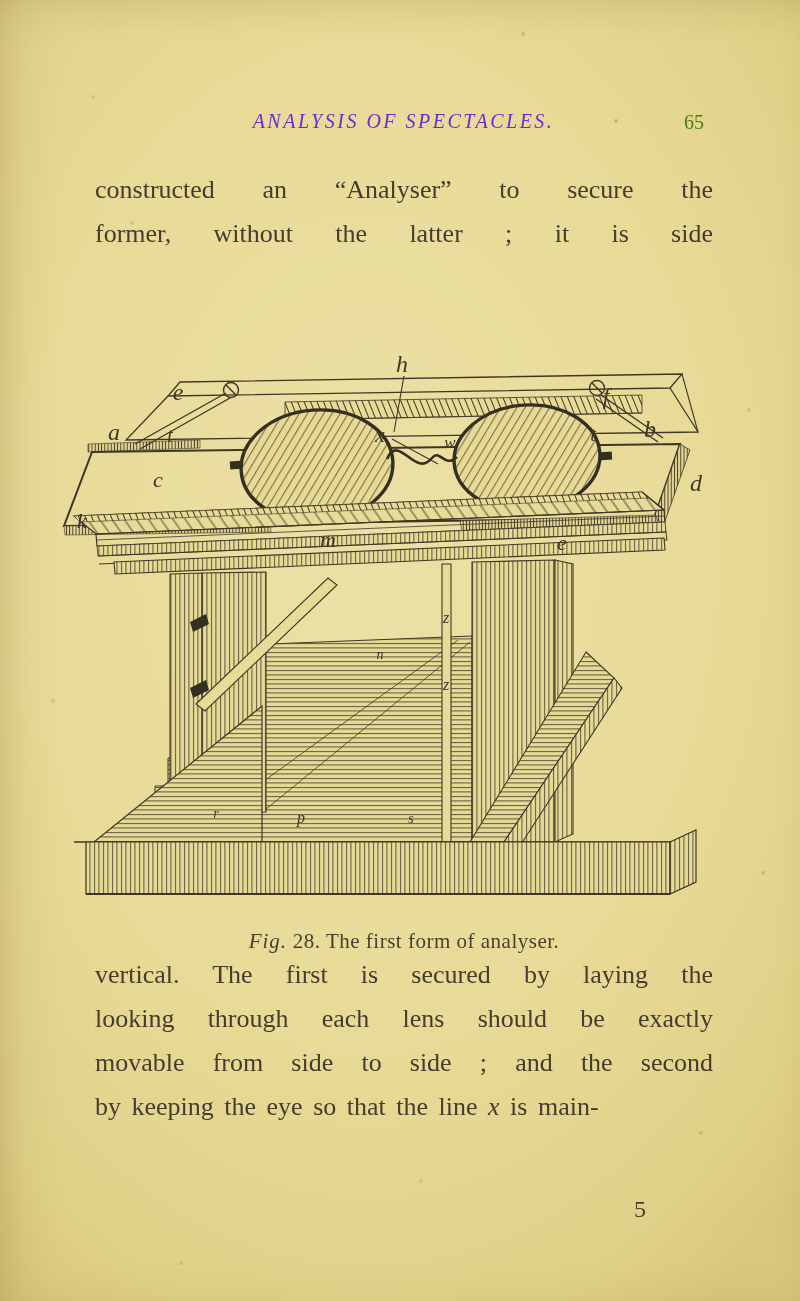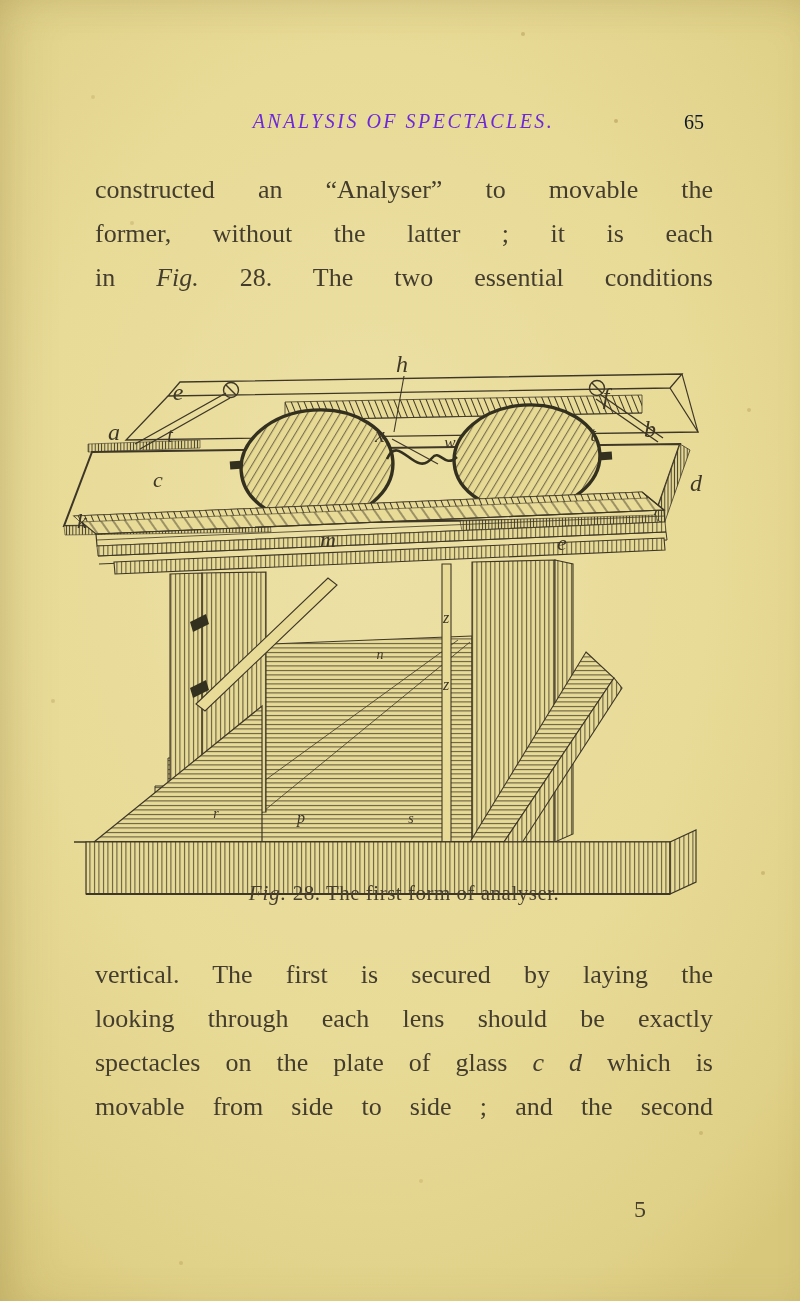--- a/index.html
+++ b/index.html
@@ -16,48 +16,47 @@
   .speckles{position:absolute;left:0;top:0;width:2px;height:2px;border-radius:50%;
     box-shadow:522px 33px 0 1px rgba(146,112,52,.30), 131px 222px 0 1px rgba(146,112,52,.22),
     615px 120px 0 1px rgba(146,112,52,.35), 748px 409px 0 1px rgba(146,112,52,.25),
     52px 700px 0 1px rgba(146,112,52,.22), 762px 872px 0 1px rgba(146,112,52,.28),
     700px 1132px 0 1px rgba(146,112,52,.25), 180px 1262px 0 1px rgba(146,112,52,.22),
     420px 1180px 0 1px rgba(146,112,52,.18), 92px 96px 0 1px rgba(146,112,52,.18);}
   .header{position:absolute;left:95px;top:110px;width:617px;color:#4a4232;}
   .header .title{
     display:block;text-align:center;font-style:italic;font-size:20px;letter-spacing:2.5px;color:#6d28d9;
   }
-  .header .pagenum{position:absolute;right:8px;top:1px;font-size:20px;font-style:normal;color:#0f172a;}
+  .header .pagenum{position:absolute;right:8px;top:1px;font-size:20px;font-style:normal;color:#4d7c0f;}
   .bodytext{position:absolute;left:95px;width:618px;color:#443d2d;font-size:26px;}
   #para1{top:168px;}
   #para2{top:953px;}
   .tline{height:44px;line-height:44px;text-align:justify;text-align-last:justify;word-spacing:4px;white-space:nowrap;}
   .tline.tlast{text-align-last:left;}
   .figwrap{position:absolute;left:30px;top:336px;width:740px;height:560px;}
   .figwrap svg{position:absolute;left:0;top:0;}
   .fig-label{position:absolute;transform:translate(-50%,-55%);font-style:italic;color:#3e3727;font-family:"Liberation Serif","DejaVu Serif",serif;}
-  .caption{position:absolute;left:95px;top:881px;width:618px;text-align:center;font-size:21px;color:#473f2e;letter-spacing:.5px;}
+  .caption{position:absolute;left:95px;top:929px;width:618px;text-align:center;font-size:21px;color:#473f2e;letter-spacing:.5px;}
   .caption i{letter-spacing:1px;}
   .sig{position:absolute;left:628px;top:1196px;width:24px;text-align:center;font-size:24px;color:#473f2e;}
 </style>
 </head>
 <body>
 
 <div class="paper"></div>
 <div class="speckles"></div>
 
 <div class="header">
   <span class="title">ANALYSIS OF SPECTACLES.</span>
   <span class="pagenum">65</span>
 </div>
 
 <div class="bodytext" id="para1">
-    <div class="tline">constructed an “Analyser” to movable the</div>
-    <div class="tline">former, without the latter ; it is each</div>
-    <div class="tline">in <i>Fig.</i> 28.  The two essential conditions</div>
+    <div class="tline">constructed an “Analyser” to secure the</div>
+    <div class="tline">former, without the latter ; it is side</div>
   </div>
 
 <div class="figwrap">
   <svg width="740" height="560" viewBox="0 0 740 560">
     <defs>
       <pattern id="pv" width="4.5" height="8" patternUnits="userSpaceOnUse">
         <rect width="4.5" height="8" fill="#e8db97"></rect>
           <path d="M1.5,0 V8" stroke="#3e3727" stroke-width="0.9"></path>
       </pattern>
       <pattern id="ph" width="8" height="4.5" patternUnits="userSpaceOnUse">
@@ -181,17 +180,17 @@
       <span class="fig-label" style="left: 271px; top: 483px; font-size: 16px;">p</span>
       <span class="fig-label" style="left: 381px; top: 484px; font-size: 14px;">s</span>
     </div>
 </div>
 
 <div class="caption"><i>Fig.</i> 28.  The first form of analyser.</div>
 
 <div class="bodytext" id="para2">
     <div class="tline">vertical.  The first is secured by laying the</div>
     <div class="tline">looking through each lens should be exactly</div>
-    <div class="tline">spectacles on the plate of glass <i>c d</i> which is</div>
     <div class="tline">movable from side to side ; and the second</div>
+    <div class="tline tlast">by keeping the eye so that the line <i>x</i> is main-</div>
   </div>
 
 <div class="sig">5</div>
 
 </body></html>

